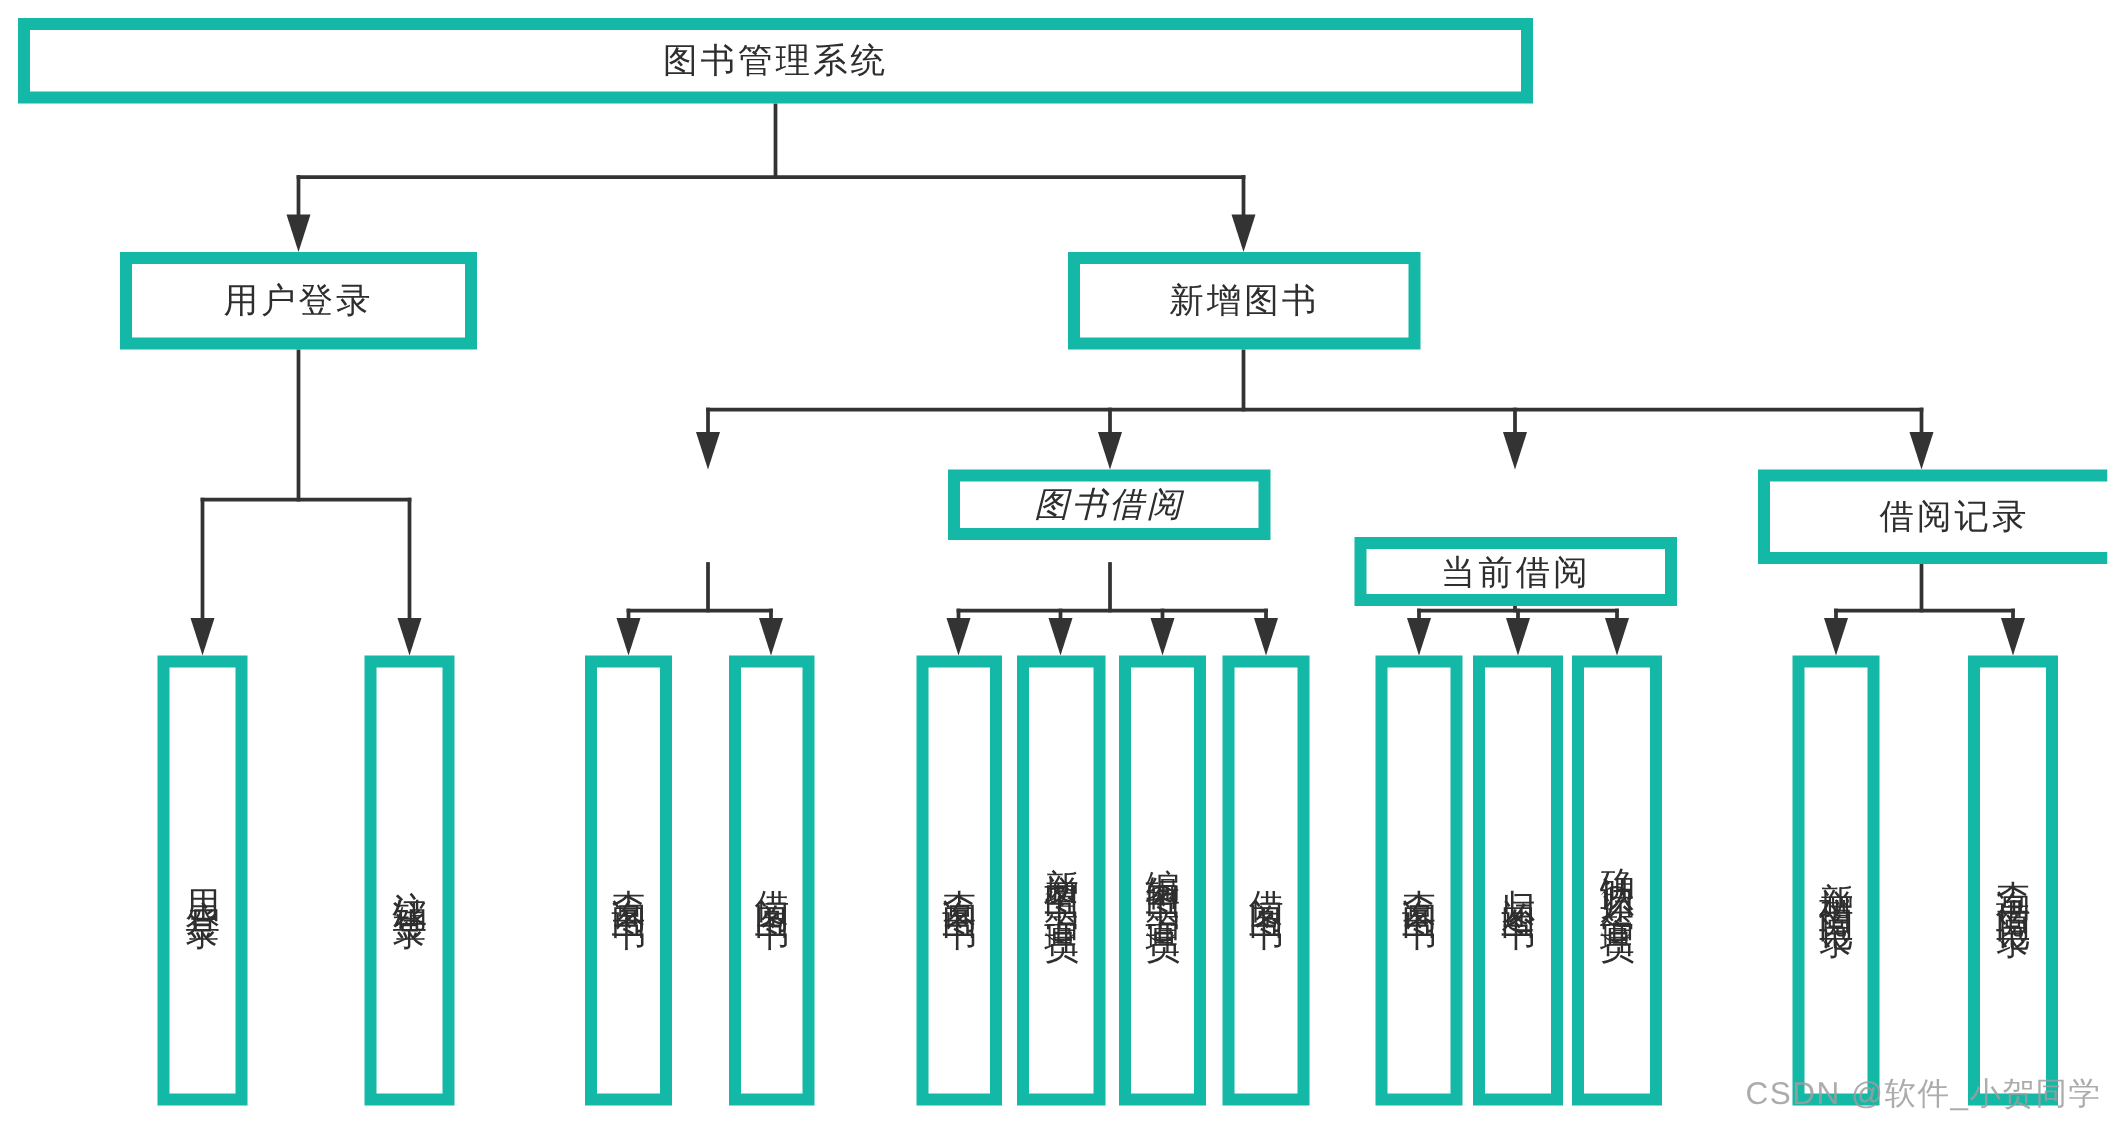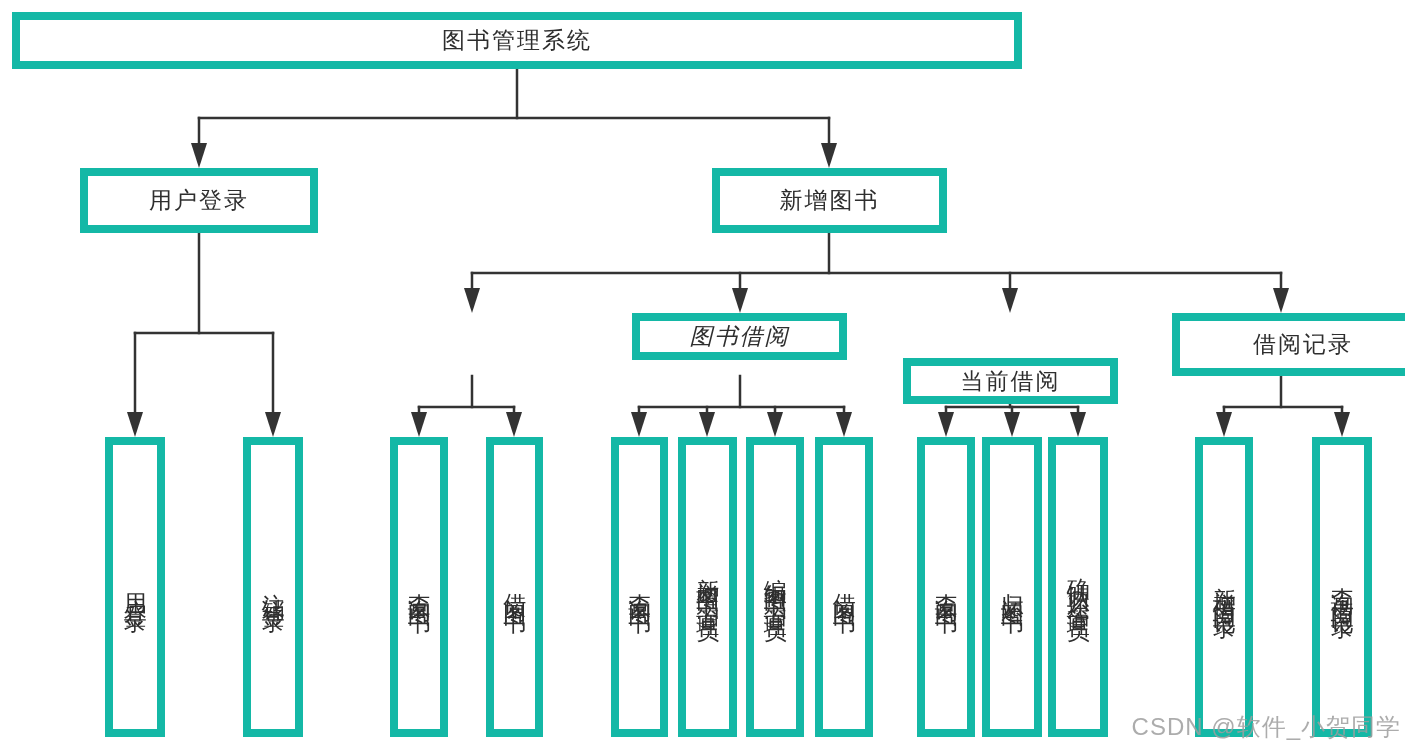--- a/index.html
+++ b/index.html
@@ -14,21 +14,21 @@
     box-sizing:border-box; display:flex; align-items:center; justify-content:center;
     font-size:23px; letter-spacing:2px; white-space:nowrap;
   }
   .leaf { top:437px; height:300px; letter-spacing:0; }
   .vtext {
     writing-mode:vertical-rl; text-orientation:mixed;
     font-size:23px; letter-spacing:6px; line-height:1.1;
   }
   .watermark {
     position:absolute; right:4px; bottom:4px;
-    font-size:24px; letter-spacing:1px;
+    font-size:21px; letter-spacing:1px;
     color:rgba(158,158,158,0.85); z-index:9;
   }
 </style>
 </head>
 <body>
 
 <div class="canvas">
 
   <svg class="connectors" viewBox="0 0 1405 747" xmlns="http://www.w3.org/2000/svg">
     <g stroke="#333333" stroke-width="2.5" stroke-linecap="square" fill="none">

